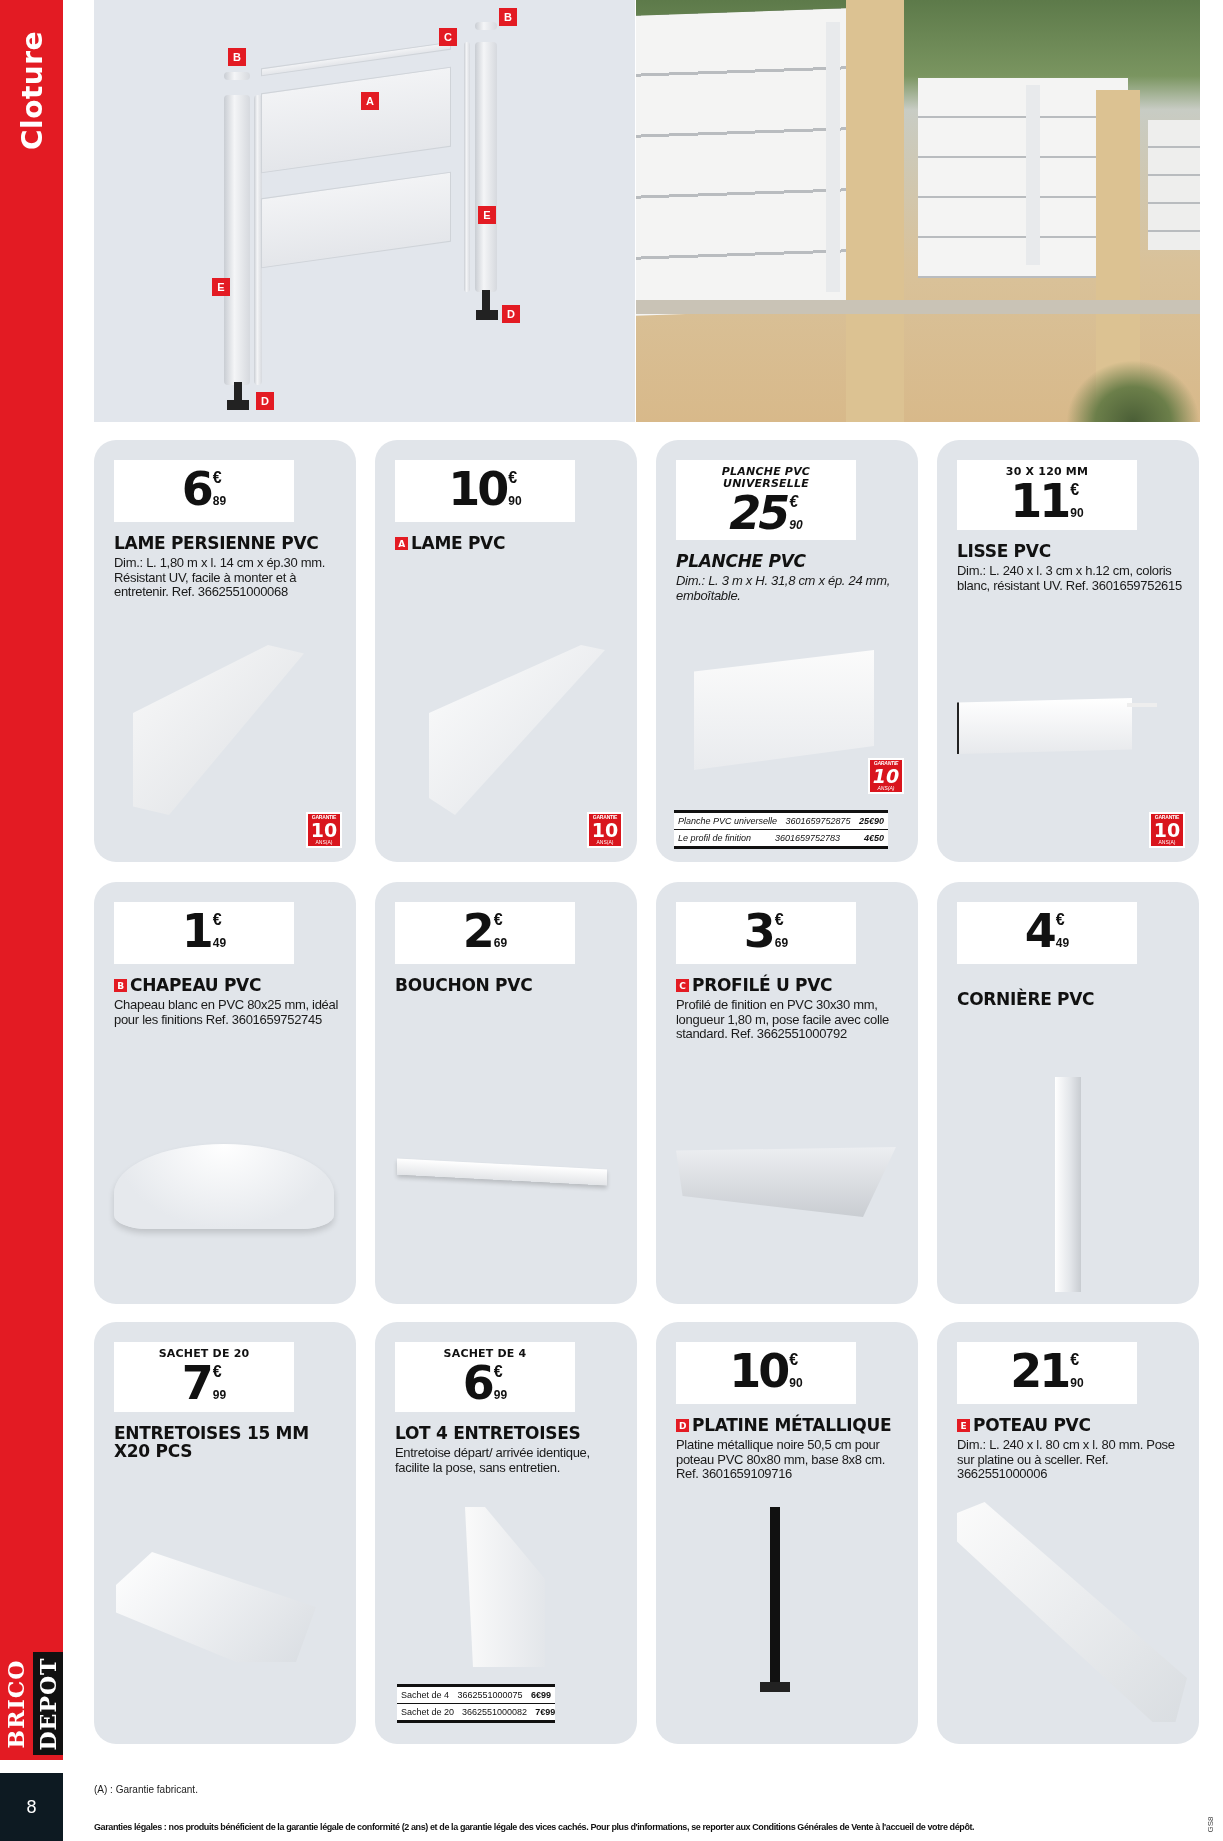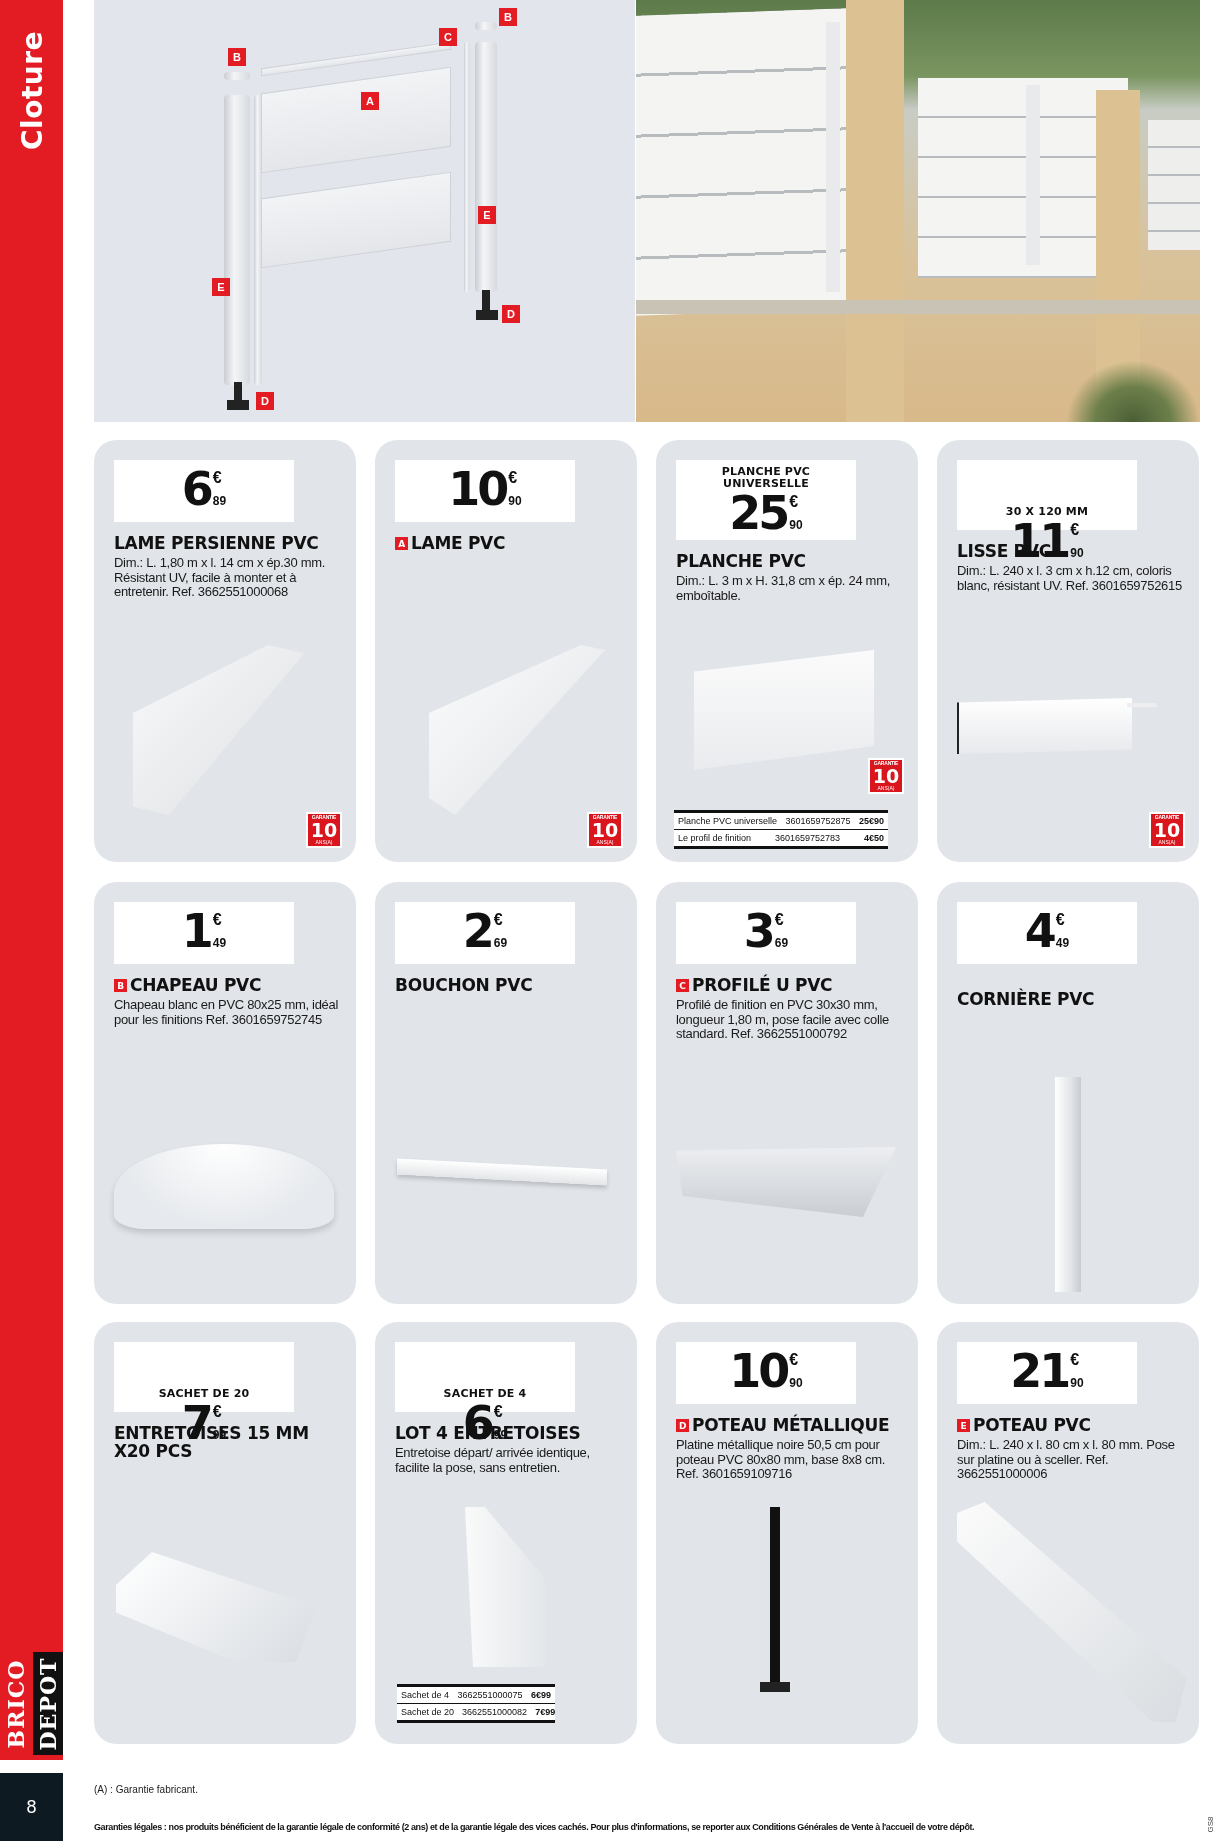--- a/index.html
+++ b/index.html
@@ -24,21 +24,21 @@
 
   .post { position: absolute; background: linear-gradient(90deg,#c9cdd3,#f4f5f7 40%,#d6d9de); border-radius: 4px; }
   .panel { position: absolute; background: linear-gradient(180deg,#f2f3f5,#e4e6ea); border: 1px solid #cfd3d8; }
   .tag { position: absolute; width: 18px; height: 18px; background: #e31b23; color: #fff; font-size: 11px; font-weight: bold;
     display: flex; align-items: center; justify-content: center; }
   .plate { position: absolute; width: 22px; height: 10px; background: #222; }
   .leg { position: absolute; width: 8px; background: #222; }
 
   .card { position: absolute; width: 262px; height: 422px; background: #e1e5ea; border-radius: 22px; }
   .price-box { position: absolute; left: 20px; top: 20px; width: 180px; background: #fff; text-align: center; padding: 6px 0 4px; }
-  .price-pre { font-weight: 900; font-size: 11px; line-height: 12px; letter-spacing: 0.2px; font-family: "DejaVu Sans", sans-serif; margin-top: 40px; }
+  .price-pre { font-weight: 900; font-size: 11px; line-height: 12px; letter-spacing: 0.2px; font-family: "DejaVu Sans", sans-serif; }
   .price { display: inline-flex; align-items: flex-start; justify-content: center; line-height: 1; }
   .price .int { font-family: "DejaVu Sans", sans-serif; font-weight: 900; font-size: 46px; letter-spacing: -3px; }
   .price .dec { display: flex; flex-direction: column; align-items: flex-start; margin-left: 2px; padding-top: 4px; }
   .price .cur { font-weight: 900; font-size: 16px; line-height: 16px; }
   .price .cents { font-weight: 900; font-size: 12px; line-height: 14px; margin-top: 8px; }
   .title { position: absolute; left: 20px; right: 10px; font-family: "DejaVu Sans", sans-serif; font-weight: 900;
     font-size: 17px; line-height: 18px; letter-spacing: -0.3px; display: flex; align-items: flex-start; }
   .title .letter { display: inline-flex; width: 13px; height: 13px; background: #e31b23; color: #fff; font-size: 9px;
     align-items: center; justify-content: center; margin-right: 3px; margin-top: 3px; flex: none; }
   .desc { position: absolute; left: 20px; right: 14px; font-family: "Liberation Sans Narrow", "Liberation Sans", sans-serif;
@@ -151,21 +151,21 @@
       </div>
       <div class="prod">
         <div style="position:absolute;left:30px;top:205px;width:200px;height:170px;background:linear-gradient(135deg,#fefefe,#dfe2e6);clip-path:polygon(88% 0,100% 3%,25% 100%,12% 90%,12% 40%);"></div>
       </div>
       <div class="warranty" style="left:212px;top:372px">
         <div class="w-top">GARANTIE</div>
         <div class="w-num">10</div>
         <div class="w-bot">ANS(A)</div>
       </div>
     </div>
-    <div class="card" style="left: 656px; top: 440px;">
+    <div class="card" style="left: 656px; top: 440px; font-style: italic;">
       <div class="price-box" style="height:80px"><div class="price-pre" style="width:110px;margin:0 auto;">PLANCHE PVC UNIVERSELLE</div><div class="price">
           <span class="int">25</span>
           <span class="dec">
             <span class="cur">€</span>
             <span class="cents">90</span>
           </span>
         </div></div>
       <div class="title" style="top:112px">
         <span>PLANCHE PVC</span>
       </div>
@@ -323,21 +323,21 @@
     <div class="card" style="left: 656px; top: 1322px;">
       <div class="price-box" style="height:62px"><div class="price">
           <span class="int">10</span>
           <span class="dec">
             <span class="cur">€</span>
             <span class="cents">90</span>
           </span>
         </div></div>
       <div class="title" style="top:94px">
         <span class="letter">D</span>
-        <span>POTEAU MÉTALLIQUE</span>
+        <span>PLATINE MÉTALLIQUE</span>
       </div>
       <div class="desc" style="top:116px">Platine métallique noire 50,5 cm pour poteau PVC 80x80 mm, base 8x8 cm. Ref. 3601659109716</div>
       <div class="prod">
         <div style="position:absolute;left:114px;top:185px;width:10px;height:180px;background:#111;"></div>
         <div style="position:absolute;left:104px;top:360px;width:30px;height:10px;background:#222;"></div>
       </div>
     </div>
     <div class="card" style="left: 937px; top: 1322px;">
       <div class="price-box" style="height:62px"><div class="price">
           <span class="int">21</span>

